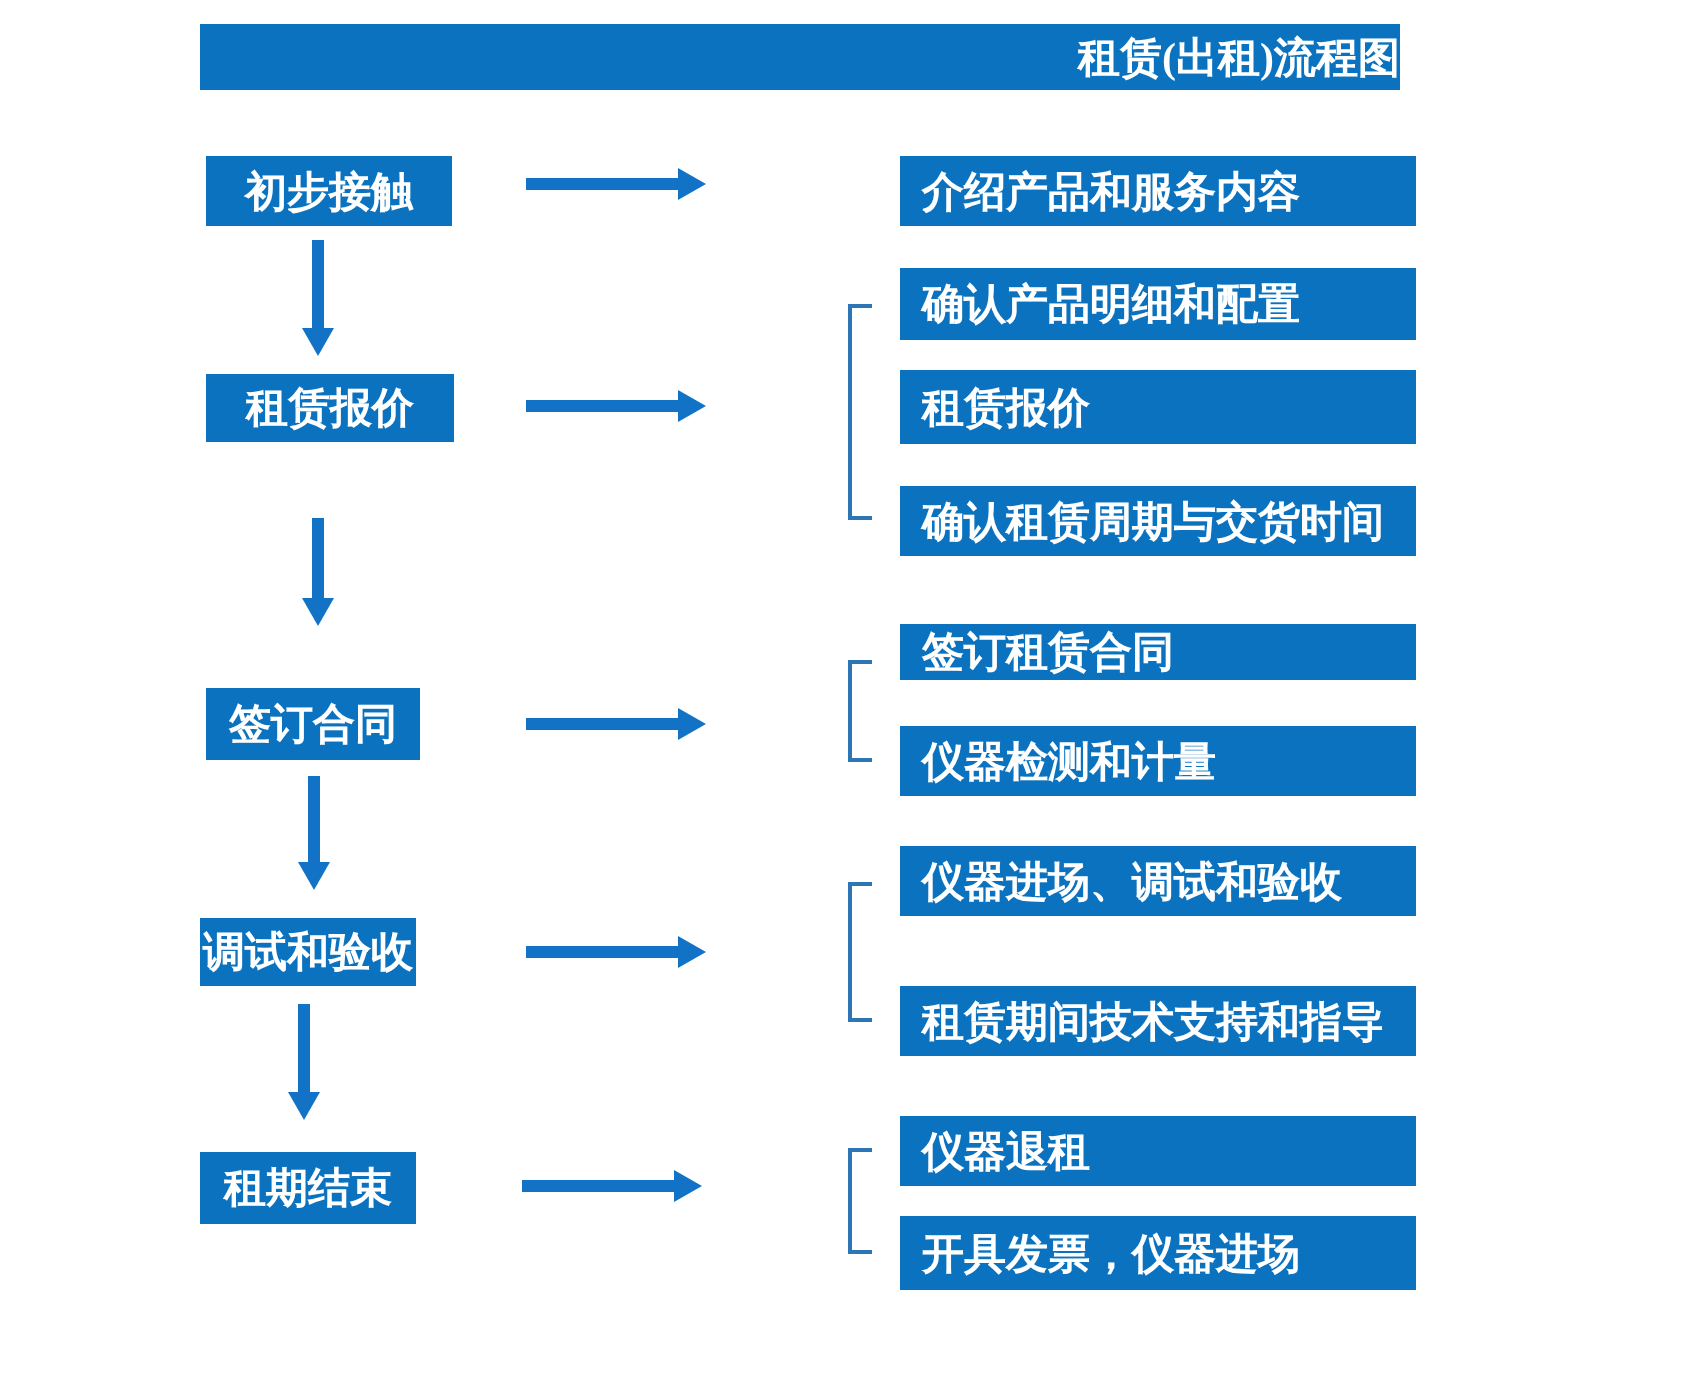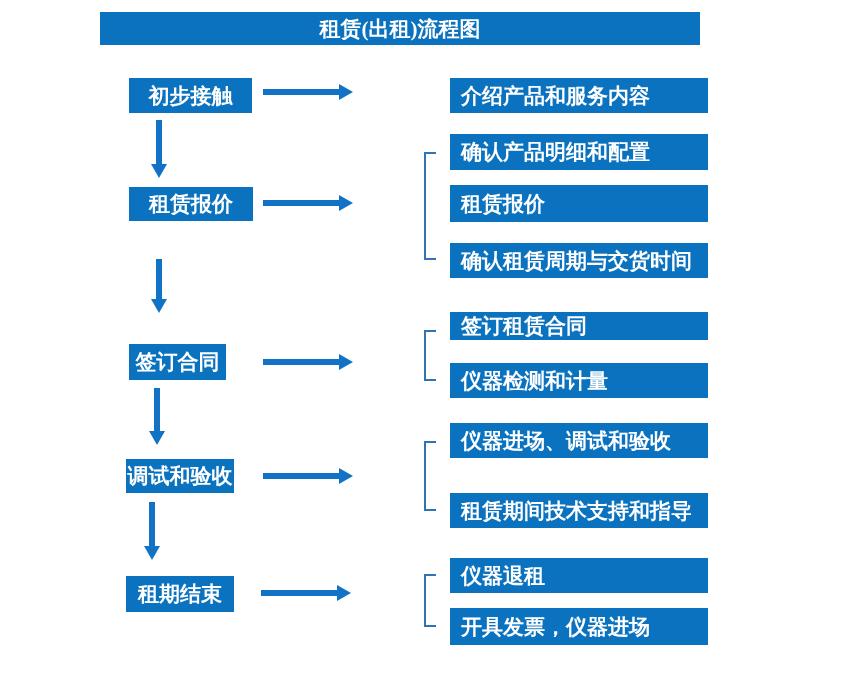--- a/index.html
+++ b/index.html
@@ -7,33 +7,33 @@
     position:relative;
     width:844px;height:688px;
     background:var(--background,#ffffff);
     overflow:hidden;
     font-family:"Liberation Serif","DejaVu Serif",serif;
   }
   .title-bar{
     position:absolute;left:100px;top:12px;width:600px;height:33px;
     background:var(--box-blue,#0A72BE);
     color:var(--text-white,#fff);
-    display:flex;align-items:center;justify-content:center;
+    display:flex;align-items:center;justify-content:flex-end;
     font-size:21px;font-weight:bold;
   }
   .box{
     position:absolute;
     background:var(--box-blue,#0A72BE);
     color:var(--text-white,#fff);
     font-size:21px;font-weight:bold;
     display:flex;align-items:center;
     box-sizing:border-box;
     white-space:nowrap;
   }
-  .step{justify-content:center;margin-left:26px;}
+  .step{justify-content:center;}
   .detail{left:450px;width:258px;padding-left:11px;justify-content:flex-start;}
   .h-arrow{position:absolute;width:90px;height:16px;}
   .h-arrow .shaft{position:absolute;left:0;top:5px;width:77px;height:6px;background:var(--arrow-blue,#1273C6);}
   .h-arrow .head{position:absolute;right:0;top:0;width:0;height:0;
     border-top:8px solid transparent;border-bottom:8px solid transparent;
     border-left:14px solid var(--arrow-blue,#1273C6);}
   .v-arrow{position:absolute;width:16px;}
   .v-arrow .shaft{position:absolute;left:5px;top:0;width:6px;height:calc(100% - 13px);background:var(--arrow-blue,#1273C6);}
   .v-arrow .head{position:absolute;left:0;bottom:0;width:0;height:0;
     border-left:8px solid transparent;border-right:8px solid transparent;
@@ -50,21 +50,21 @@
 <body>
 
 <div class="canvas">
 
   <div class="title-bar">
     <span>租赁(出租)流程图</span>
   </div>
 
   <div class="box step" style="left:103px;top:78px;width:123px;height:35px">初步接触</div>
   <div class="box step" style="left:103px;top:187px;width:124px;height:34px">租赁报价</div>
-  <div class="box step" style="left:103px;top:344px;width:97px;height:36px">签订合同</div>
+  <div class="box step" style="left:103px;top:344px;width:107px;height:36px">签订合同</div>
   <div class="box step" style="left:100px;top:459px;width:108px;height:34px">调试和验收</div>
   <div class="box step" style="left:100px;top:576px;width:108px;height:36px">租期结束</div>
 
   <div class="box detail" style="top:78px;height:35px">介绍产品和服务内容</div>
   <div class="box detail" style="top:134px;height:36px">确认产品明细和配置</div>
   <div class="box detail" style="top:185px;height:37px">租赁报价</div>
   <div class="box detail" style="top:243px;height:35px">确认租赁周期与交货时间</div>
   <div class="box detail" style="top:312px;height:28px">签订租赁合同</div>
   <div class="box detail" style="top:363px;height:35px">仪器检测和计量</div>
   <div class="box detail" style="top:423px;height:35px">仪器进场、调试和验收</div>

